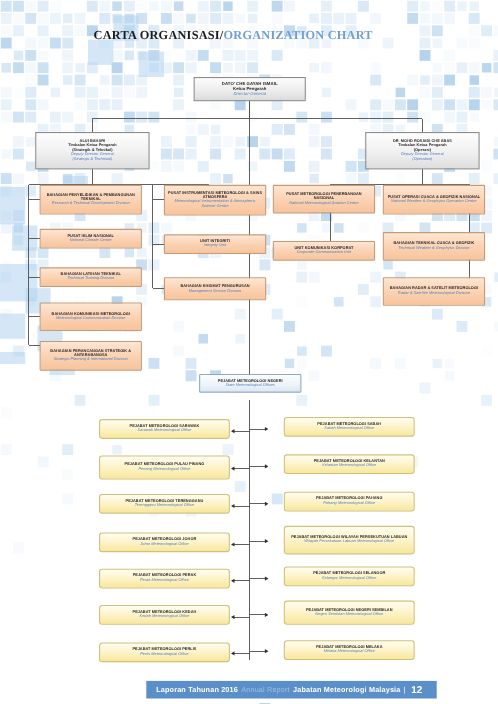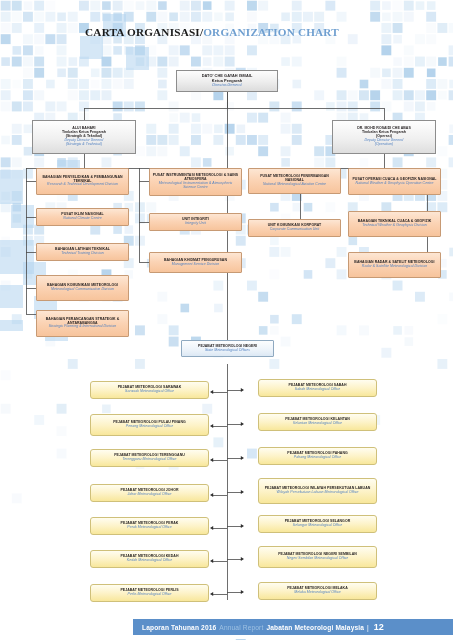--- a/index.html
+++ b/index.html
@@ -117,21 +117,21 @@
     background: linear-gradient(180deg,#fcfdfe 0%,#eef4fa 55%,#dce8f4 100%);
     border-color: #8fa9c0;
     border-radius: 1px;
   }
 
   
   #footer {
     position: absolute;
     left: 133px;
     top: 619px;
-    width: 320px;
+    width: 264px;
     height: 16px;
     background: #5b8fc9;
     z-index: 8;
     display: flex;
     align-items: center;
     padding-left: 9px;
     gap: 3px;
   }
   #footer .f-my {
     font-size: 6.6px;

